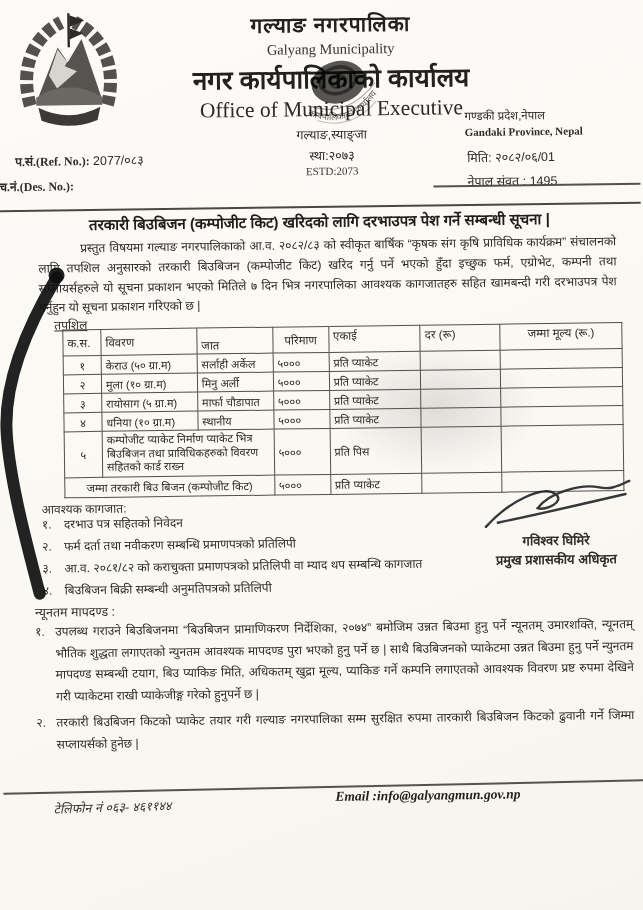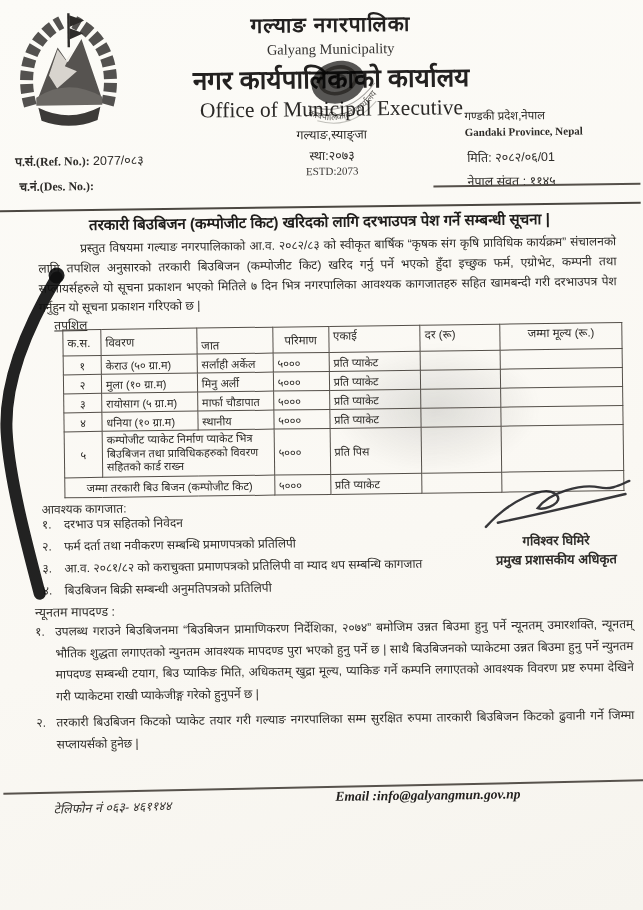--- a/index.html
+++ b/index.html
@@ -116,31 +116,31 @@
 
     <div class="abs hdr-right">
       <div class="prov-np">गण्डकी प्रदेश,नेपाल</div>
       <div class="prov-en enserif">Gandaki Province, Nepal</div>
     </div>
 
     <div class="abs refline" style="left:18px;top:149px;">
       <span class="reflabel">प.सं.(Ref. No.):</span>
       <span class="refval">2077/०८३</span>
     </div>
-    <div class="abs refline" style="left:22px;top:174px;">
+    <div class="abs refline" style="left:2px;top:174px;">
       <span class="reflabel">च.नं.(Des. No.):</span>
       <span class="refval"></span>
     </div>
     <div class="abs refline" style="left:470px;top:151px;font-size:12.5px;">
       <span>मिति:</span>
       <span>२०८२/०६/01</span>
     </div>
     <div class="abs refline" style="left:470px;top:175px;font-size:12.5px;">
       <span>नेपाल संवत :</span>
-      <span>११४५</span>
+      <span>1495</span>
     </div>
 
     <div class="abs rule-right"></div>
     <div class="abs rule-main"></div>
 
     <div class="abs notice-title">तरकारी बिउबिजन (कम्पोजीट किट) खरिदको लागि दरभाउपत्र पेश गर्ने सम्बन्धी सूचना |</div>
     <div class="abs notice-body">प्रस्तुत विषयमा गल्याङ नगरपालिकाको आ.व. २०८२/८३ को स्वीकृत बार्षिक “कृषक संग कृषि प्राविधिक कार्यक्रम” संचालनको लागि तपशिल अनुसारको तरकारी बिउबिजन (कम्पोजीट किट) खरिद गर्नु पर्ने भएको हुँदा इच्छुक फर्म, एग्रोभेट, कम्पनी तथा सप्लायर्सहरुले यो सूचना प्रकाशन भएको मितिले ७ दिन भित्र नगरपालिका आवश्यक कागजातहरु सहित खामबन्दी गरी दरभाउपत्र पेश गर्नुहुन यो सूचना प्रकाशन गरिएको छ |</div>
     <div class="abs details-label">तपशिल</div>
 
     <div class="abs bleed"></div>

